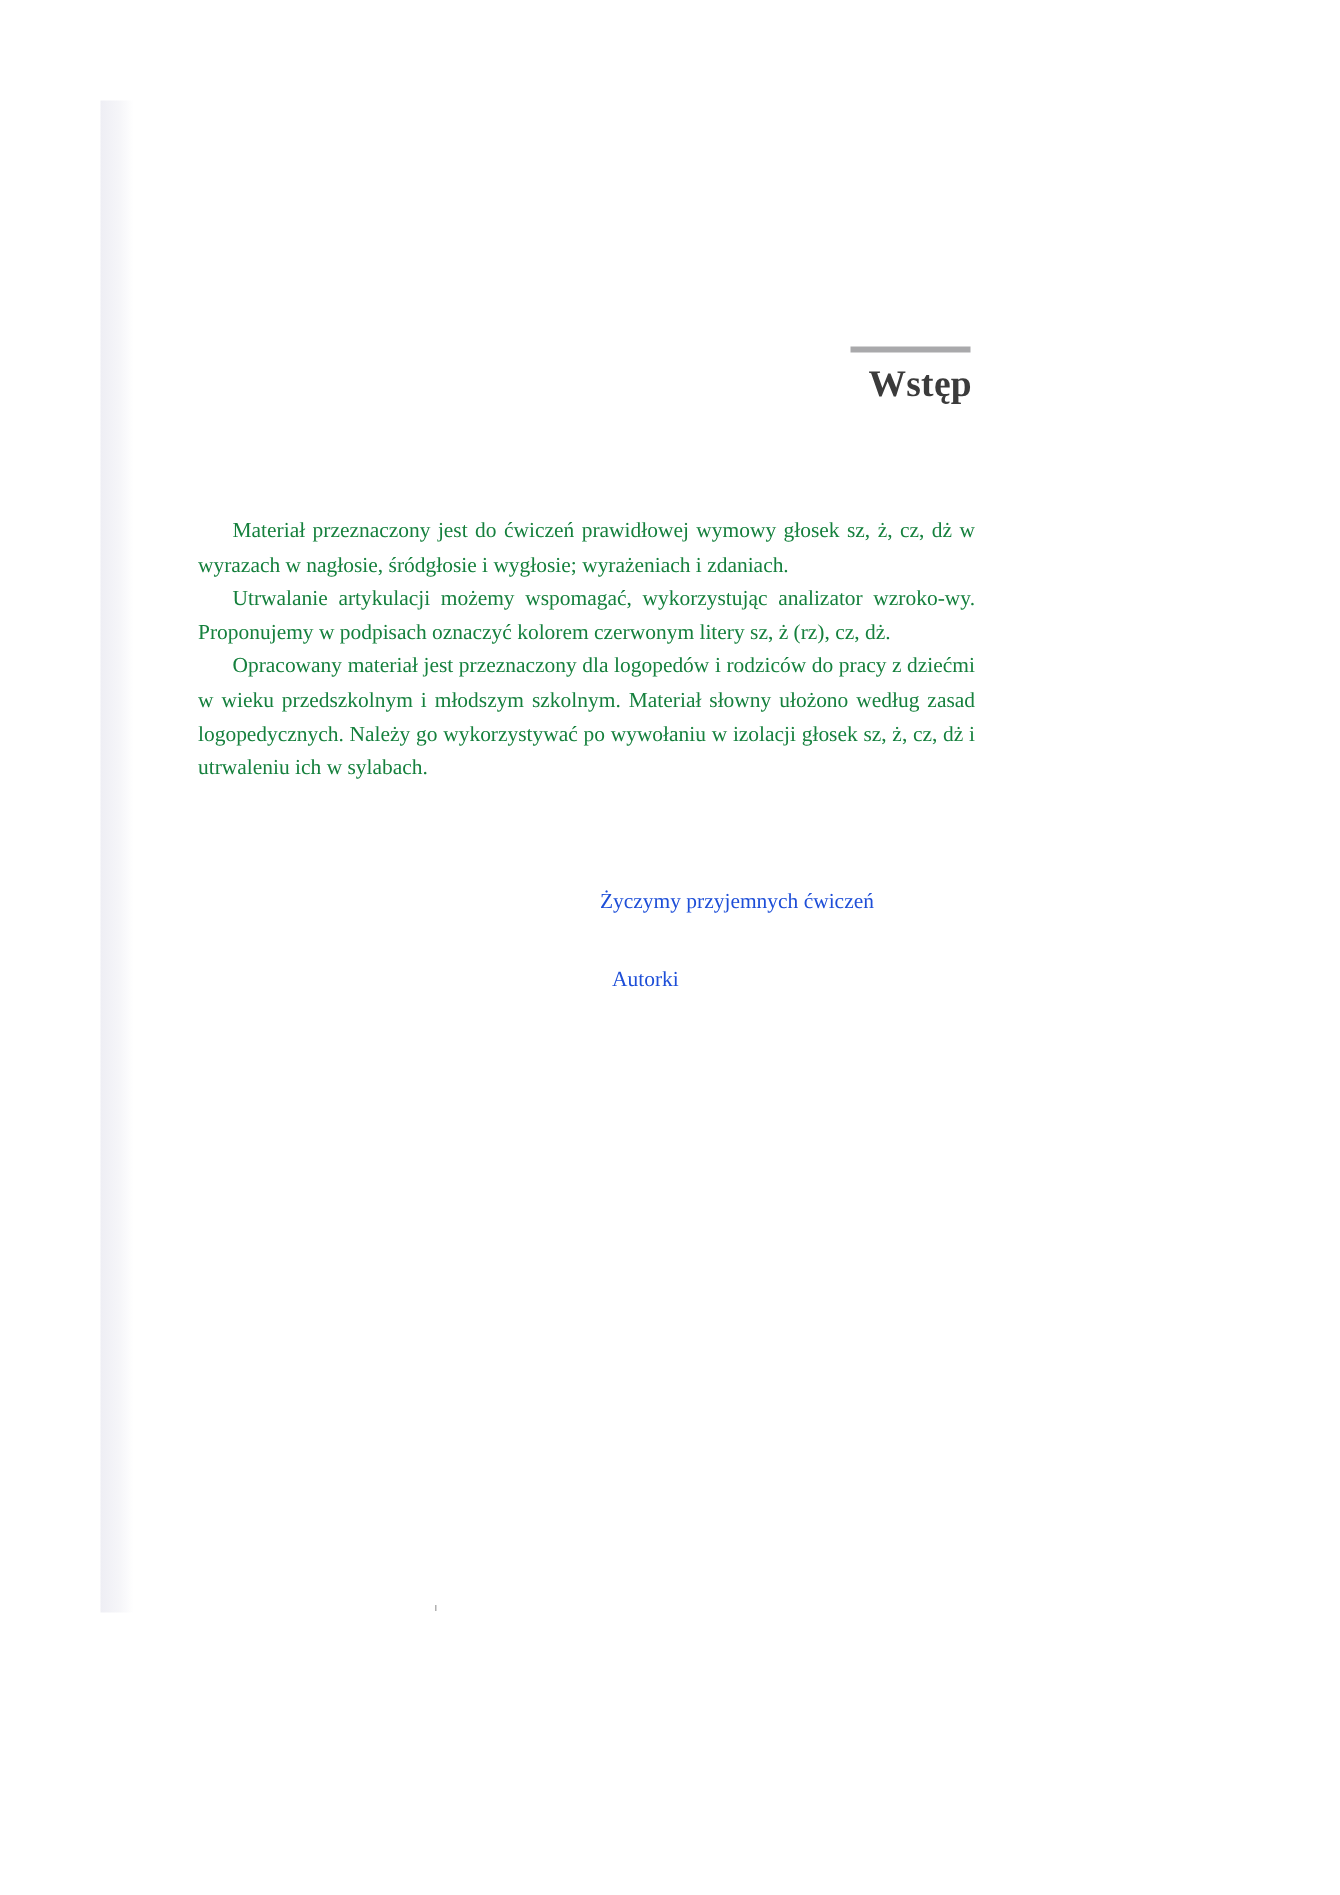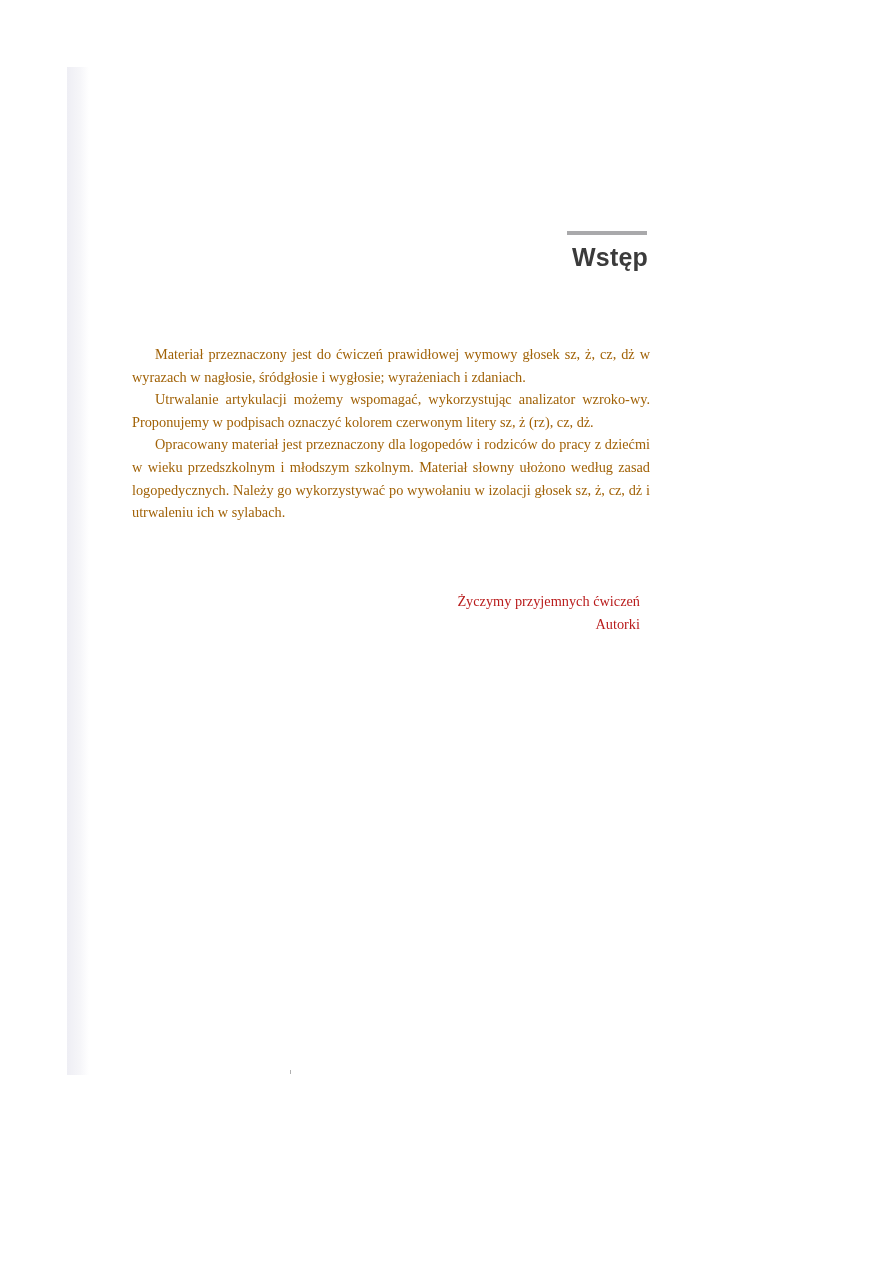--- a/index.html
+++ b/index.html
@@ -38,56 +38,56 @@
       width: 80px;
       height: 4px;
       background: #a9a9ab;
     }
     .heading {
       position: absolute;
       left: 520px;
       top: 240px;
       width: 128px;
       text-align: right;
-      font-family: Liberation Sans, sans-serif;
+      font-family: Liberation Serif, serif;
       font-weight: bold;
       font-size: 25px;
       color: #3b3b3b;
       letter-spacing: 0.2px;
       line-height: 34px;
     }
     .body-text {
       position: absolute;
       left: 132px;
       top: 343px;
       width: 518px;
       font-family: "Liberation Serif", "DejaVu Serif", serif;
       font-size: 14.3px;
       line-height: 22.6px;
-      color: #a16207;
+      color: #15803d;
       text-align: justify;
     }
     .body-text p {
       margin: 0;
       text-indent: 23px;
       text-align-last: left;
     }
     .closing {
       position: absolute;
       left: 400px;
       top: 590px;
       width: 240px;
       font-family: "Liberation Serif", "DejaVu Serif", serif;
       font-size: 14.3px;
       line-height: 23px;
-      color: #b91c1c;
-      text-align: right;
+      color: #1d4ed8;
+      text-align: left;
     }
     .closing div { margin: 0; }
-    .closing .sign { padding-left: 8px; }
+    .closing .sign { padding-left: 8px; margin-top: 29px; }
     .speck {
       position: absolute;
       left: 290px;
       top: 1070px;
       width: 1px;
       height: 4px;
       background: #b0b0b0;
     }
   </style>
 </head>

